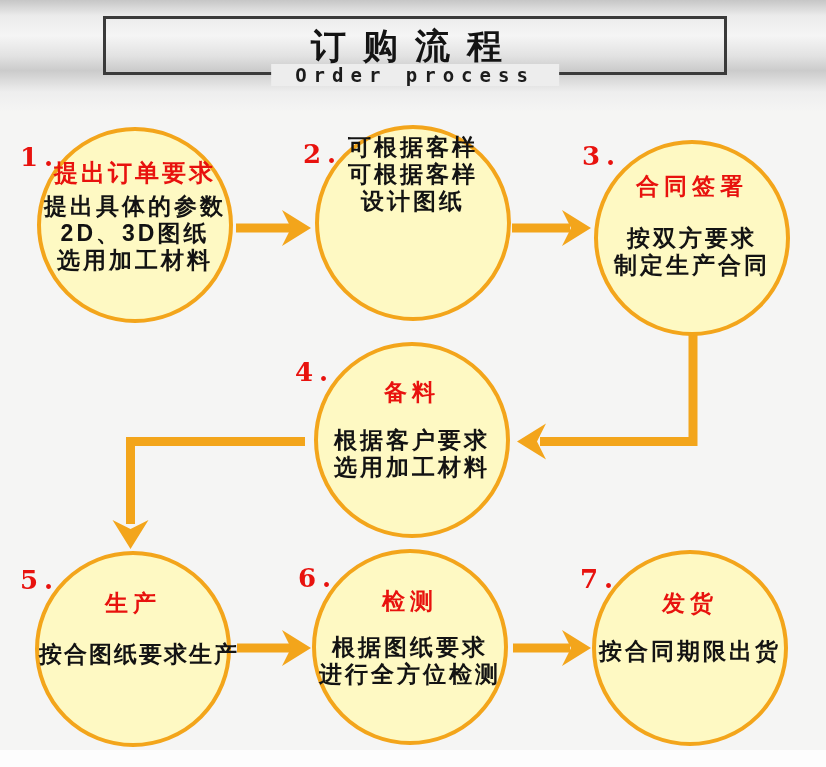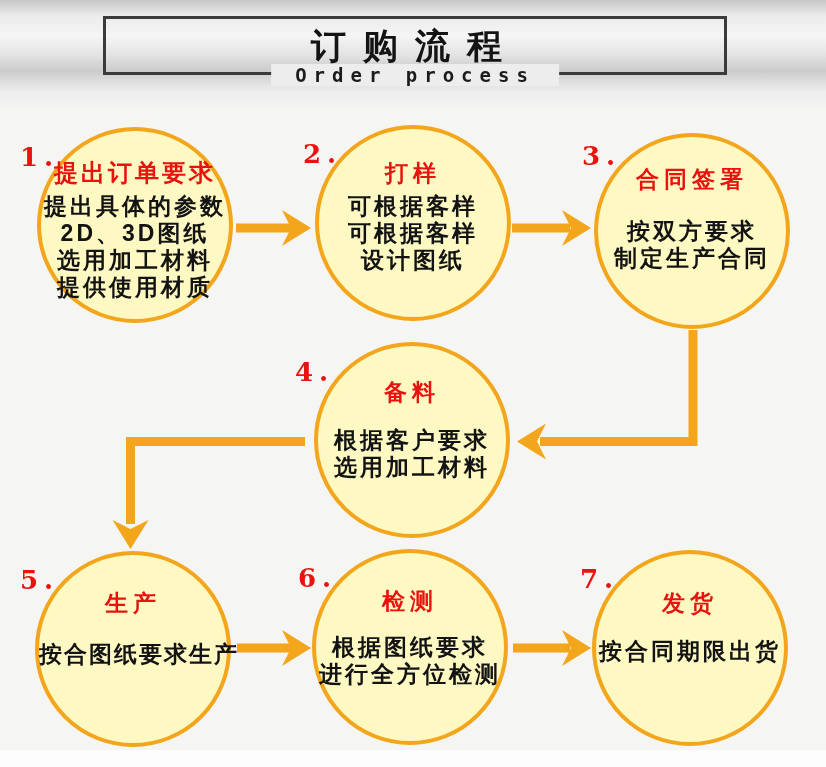--- a/index.html
+++ b/index.html
@@ -44,21 +44,21 @@
     line-height:30px;white-space:nowrap;
   }
   .circle-line{
     color:#131313;font-weight:bold;font-size:23px;letter-spacing:3px;
     line-height:27px;white-space:nowrap;
   }
   .s1{left:37px;top:127px;}  .s1 .circle-title{margin-top:27px;font-size:24px;letter-spacing:3px;}
   .s1 .circle-body{margin-top:5px;}
   .s2{left:315px;top:125px;} .s2 .circle-title{margin-top:29px;}
   .s2 .circle-body{margin-top:5px;}
-  .s3{left:594px;top:133px;} .s3 .circle-title{margin-top:27px;}
+  .s3{left:594px;top:140px;} .s3 .circle-title{margin-top:27px;}
   .s3 .circle-body{margin-top:24px;}
   .s4{left:314px;top:342px;} .s4 .circle-title{margin-top:31px;}
   .s4 .circle-body{margin-top:20px;}
   .s5{left:35px;top:551px;}  .s5 .circle-title{margin-top:33px;}
   .s5 .circle-body{margin-top:23px;}
   .s5 .circle-line{letter-spacing:2px;}
   .s6{left:312px;top:549px;} .s6 .circle-title{margin-top:33px;}
   .s6 .circle-body{margin-top:18px;}
   .s7{left:592px;top:550px;} .s7 .circle-title{margin-top:34px;}
   .s7 .circle-body{margin-top:20px;}
@@ -132,26 +132,24 @@
   <div class="num n5">5.</div>
   <div class="num n6">6.</div>
   <div class="num n7">7.</div>
 
   <div class="circle s1">
     <div class="circle-title">提出订单要求</div>
     <div class="circle-body">
       <div class="circle-line">提出具体的参数</div>
       <div class="circle-line">2D、3D图纸</div>
       <div class="circle-line">选用加工材料</div>
-      <div class="circle-line">提供使用材质</div>
     </div>
   </div>
 
   <div class="circle s2">
-    <div class="circle-title">打样</div>
     <div class="circle-body">
       <div class="circle-line">可根据客样</div>
       <div class="circle-line">可根据客样</div>
       <div class="circle-line">设计图纸</div>
     </div>
   </div>
 
   <div class="circle s3">
     <div class="circle-title">合同签署</div>
     <div class="circle-body">

